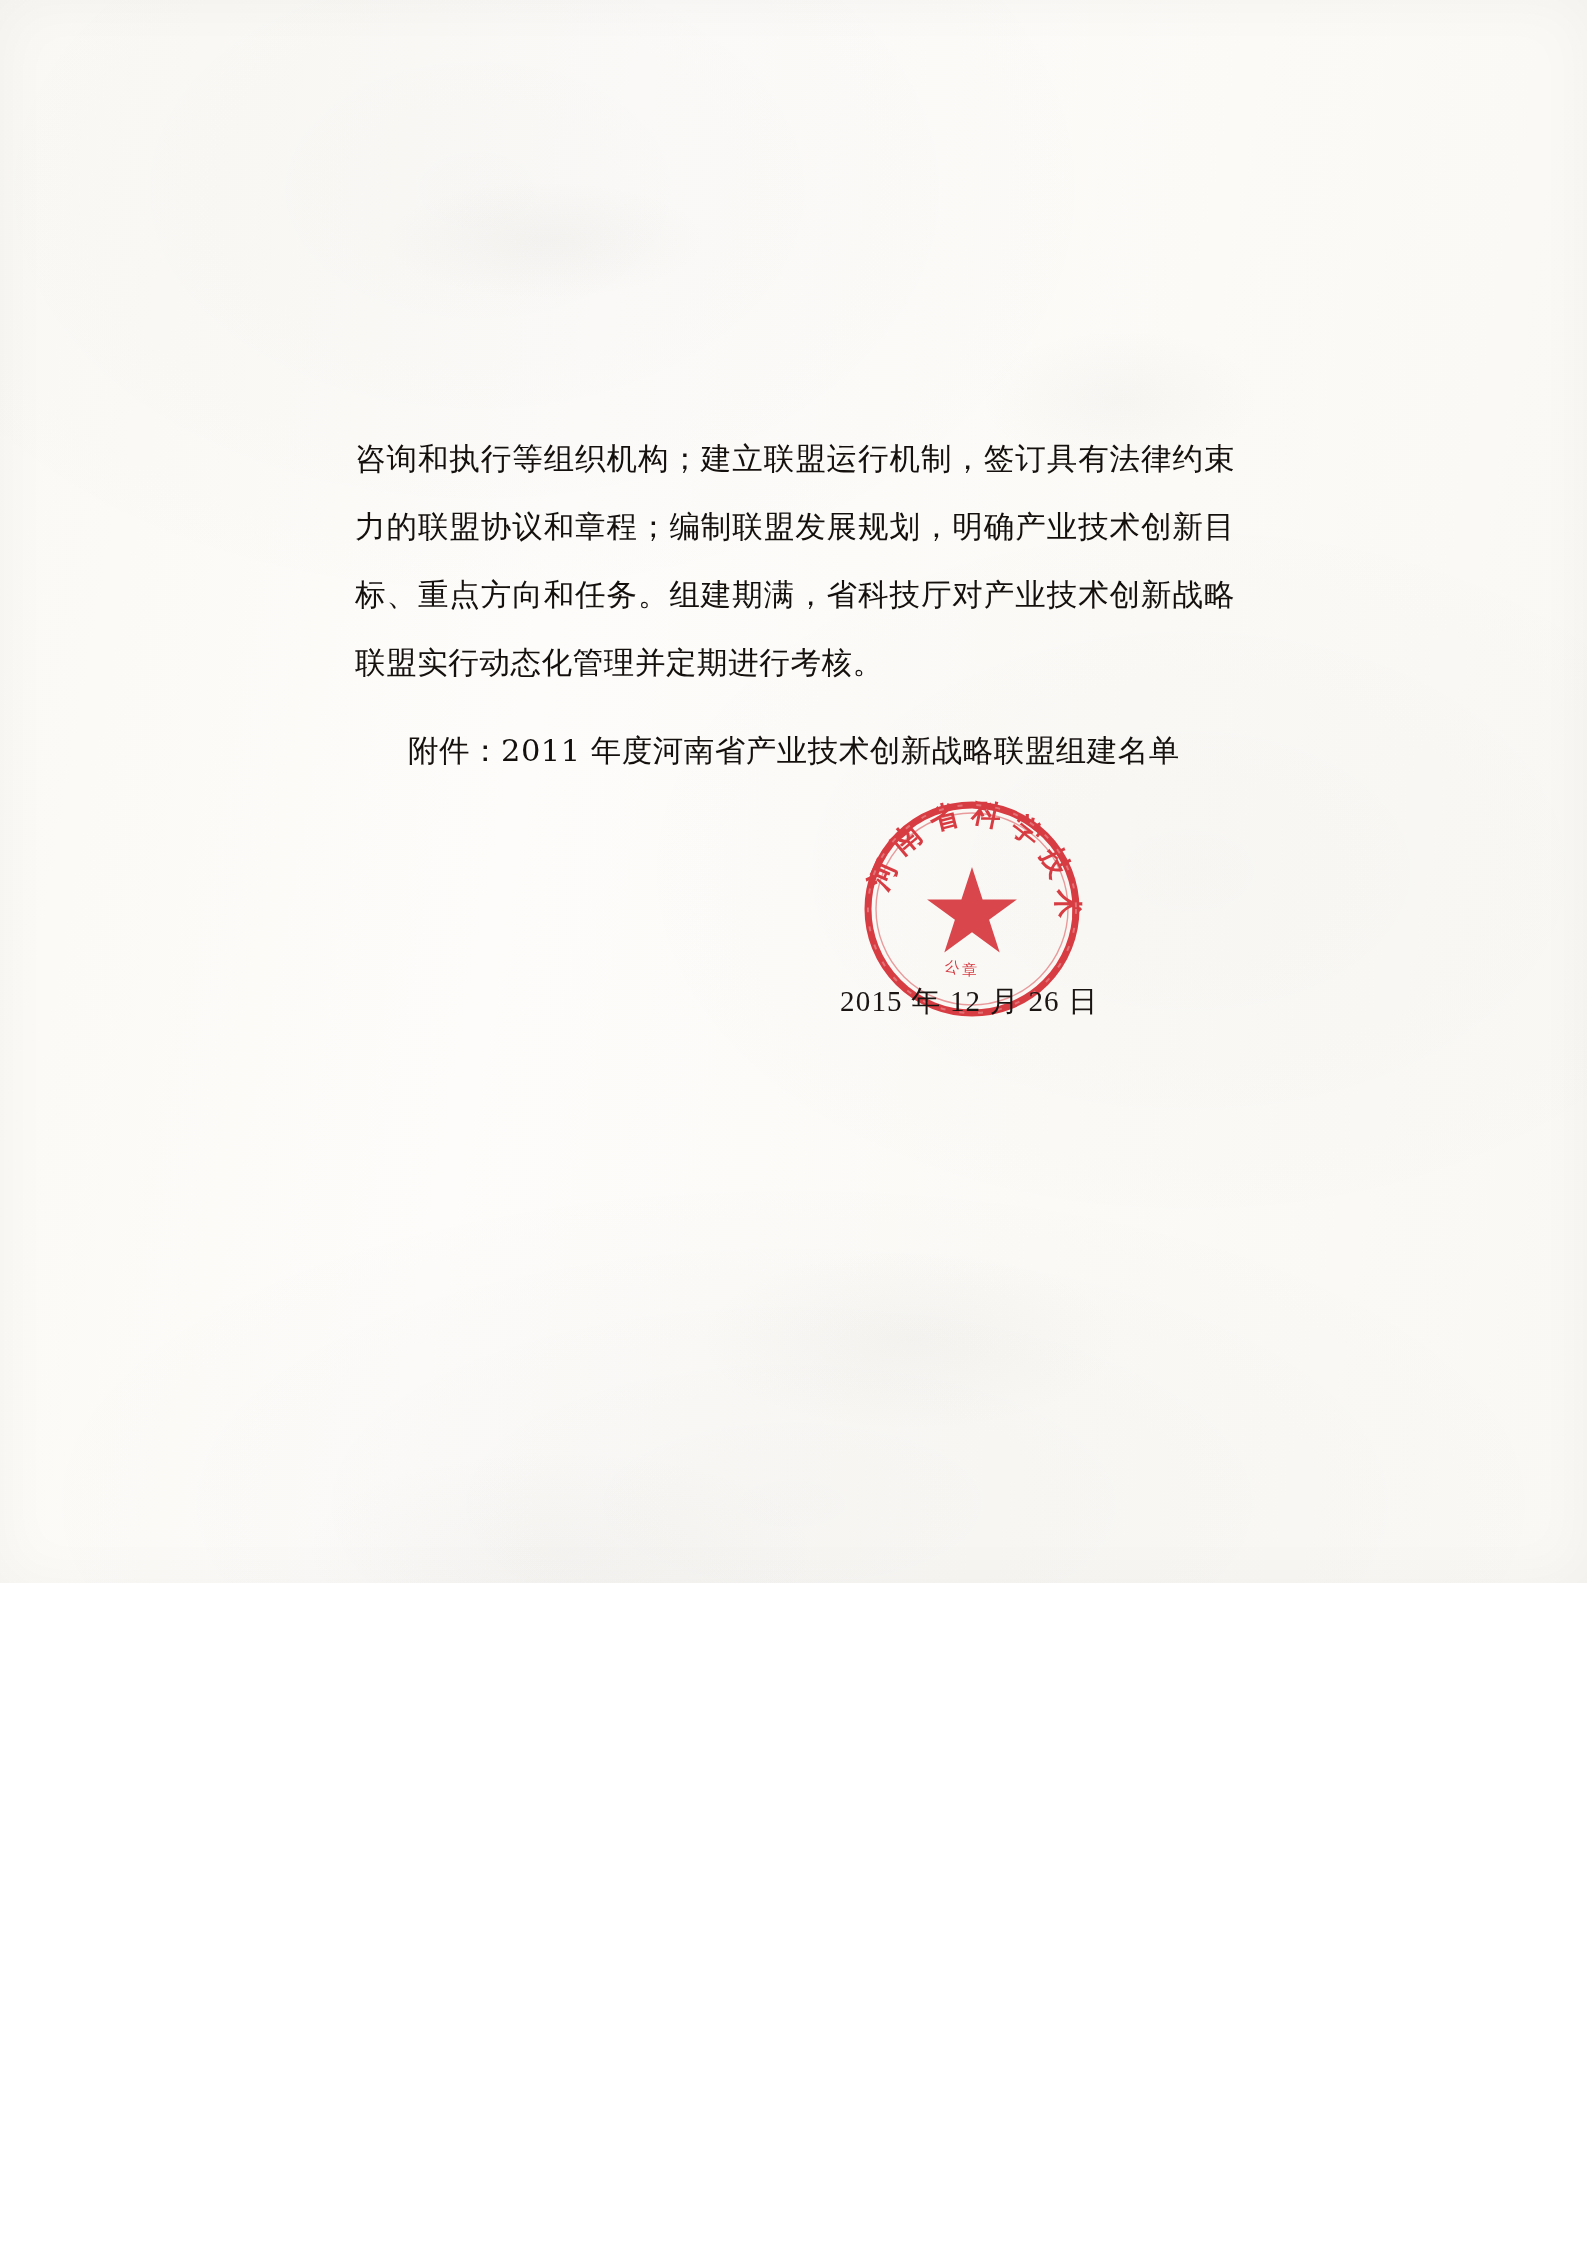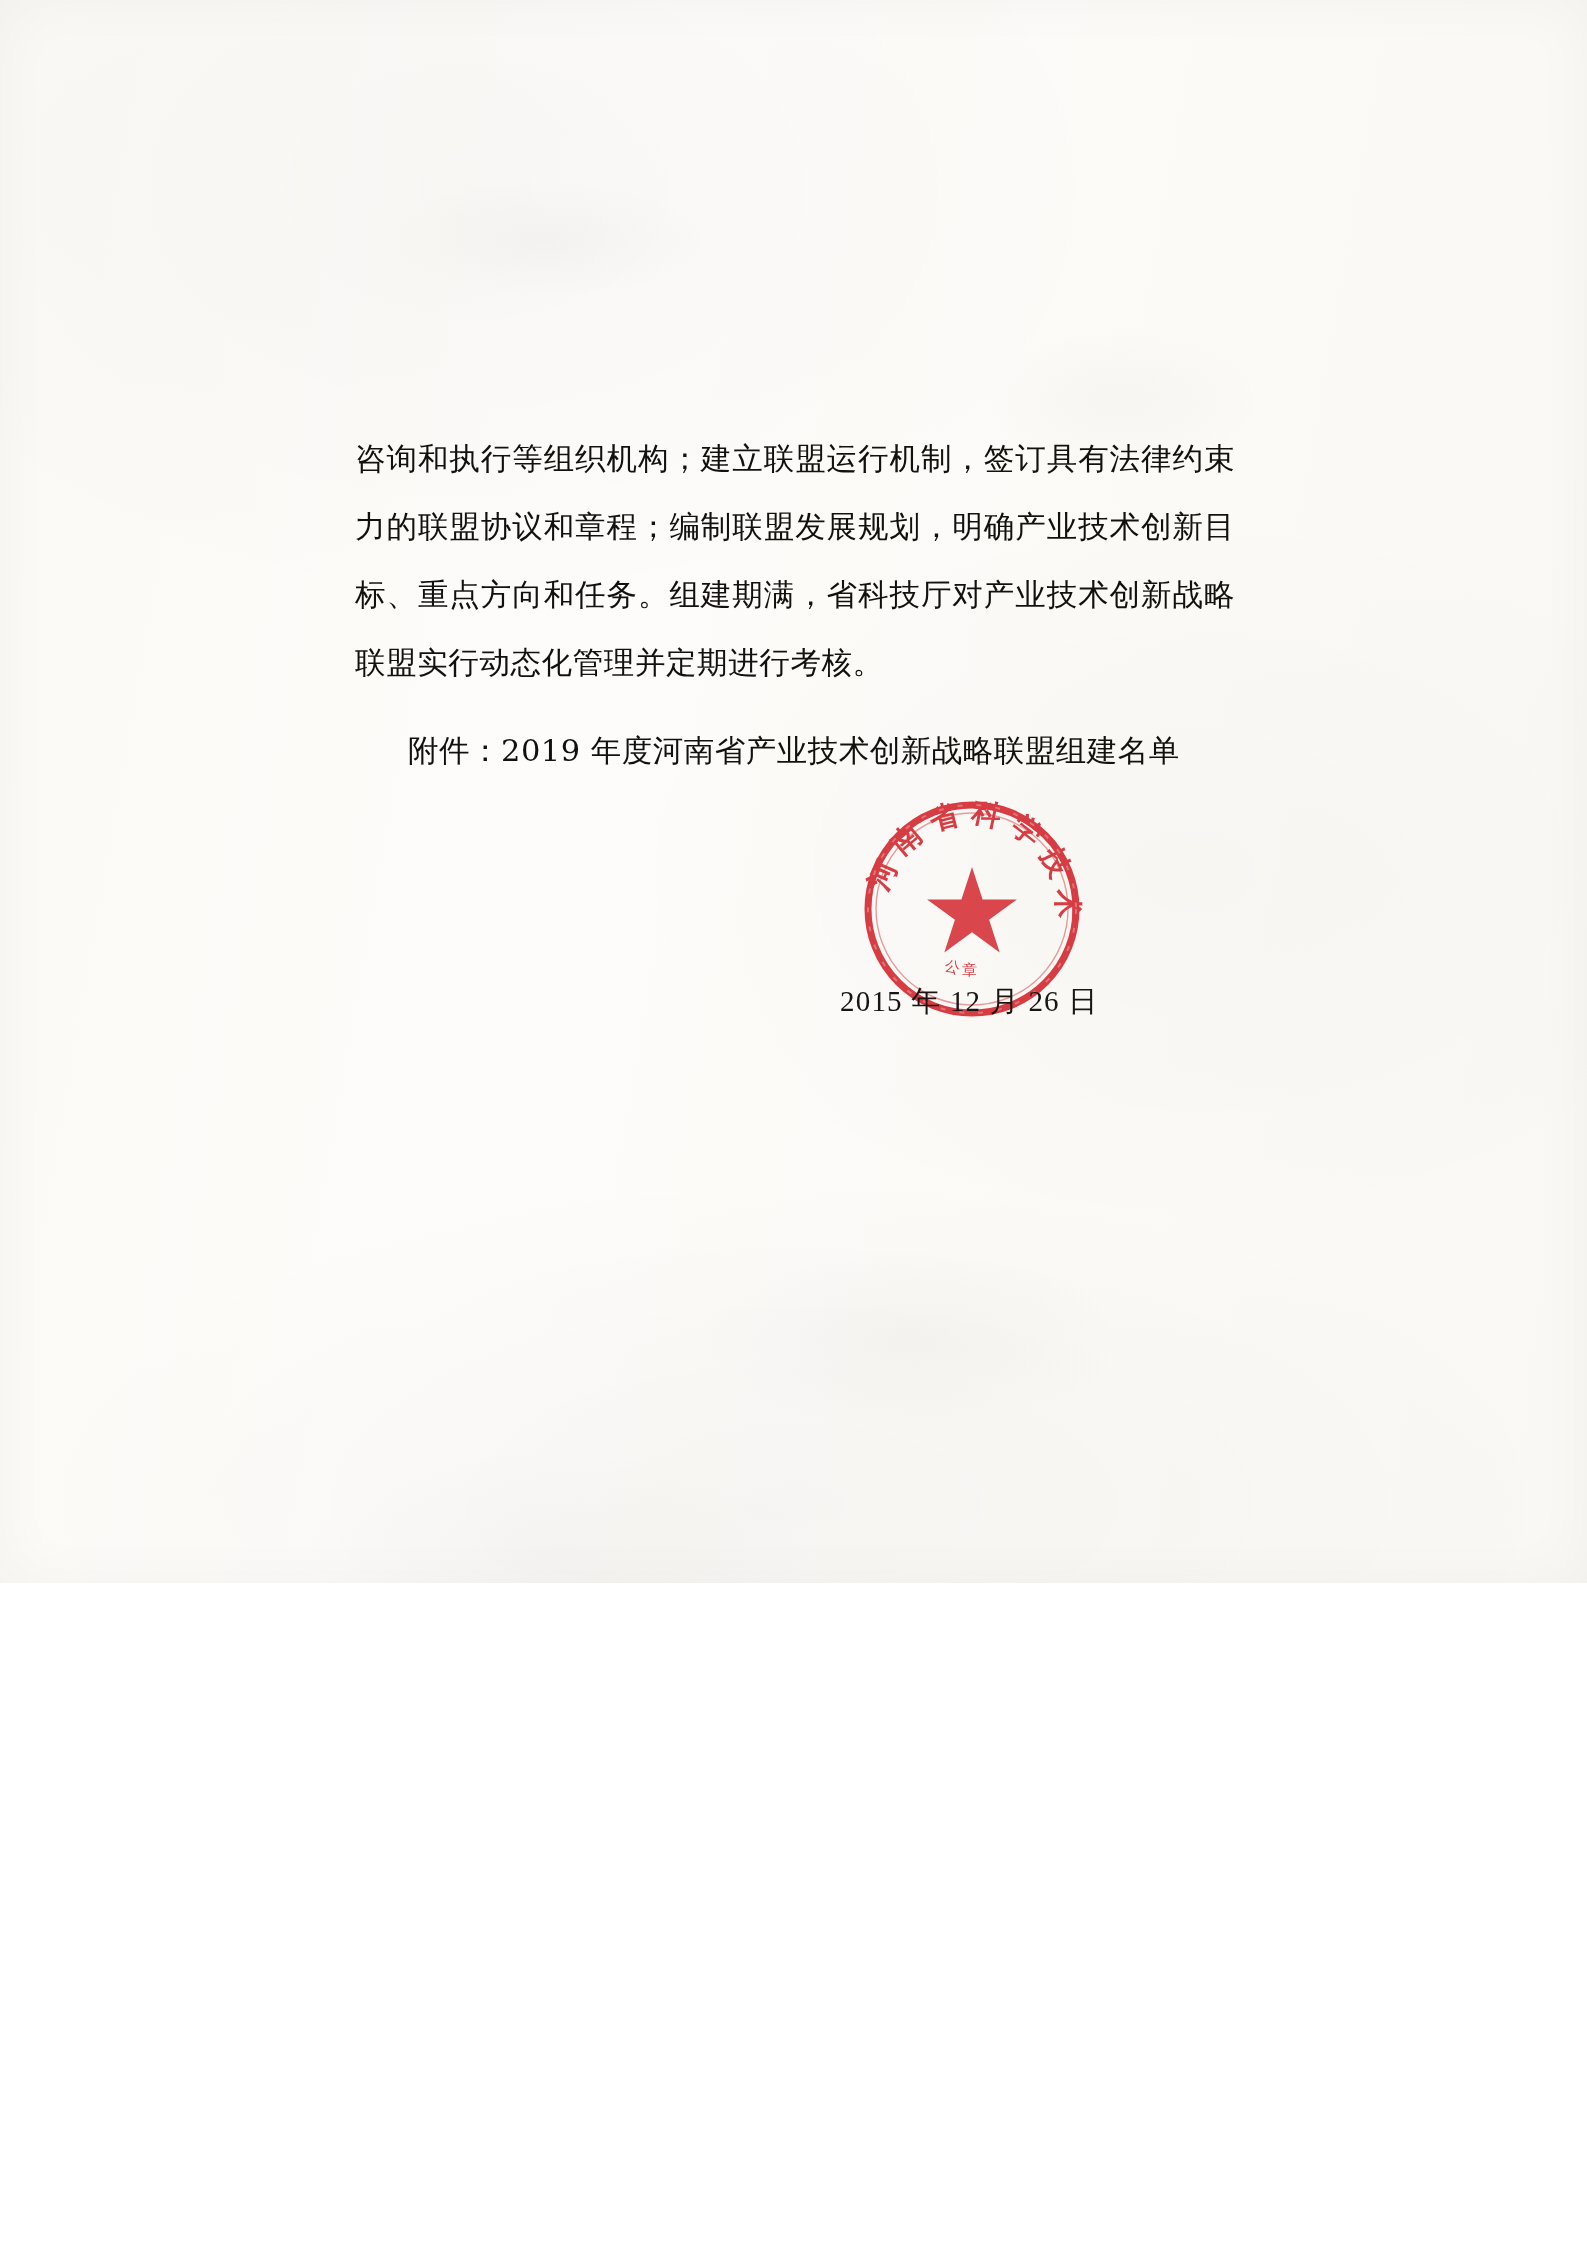--- a/index.html
+++ b/index.html
@@ -125,21 +125,21 @@
 
   <div class="smudge s1"></div>
   <div class="smudge s4"></div>
   <div class="smudge s2"></div>
   <div class="smudge s3"></div>
 
   <div class="doc-body">
     <p>咨询和执行等组织机构；建立联盟运行机制，签订具有法律约束力的联盟协议和章程；编制联盟发展规划，明确产业技术创新目标、重点方向和任务。组建期满，省科技厅对产业技术创新战略联盟实行动态化管理并定期进行考核。</p>
   </div>
 
-  <div class="attachment-line">附件：2019 年度河南省产业技术创新战略联盟组建名单</div>
+  <div class="attachment-line">附件：2011 年度河南省产业技术创新战略联盟组建名单</div>
 
   <div class="seal">
     <svg viewBox="0 0 228 228" width="228" height="228" aria-hidden="true">
       <defs>
         <path id="arcTop" d="M 28,114 A 86,86 0 0 1 200,114" fill="none"></path>
         <path id="arcBottom" d="M 48,114 A 66,66 0 0 0 180,114" fill="none"></path>
       </defs>
       <g opacity="0.88">
         <circle cx="114" cy="114" r="104" fill="none" stroke="#d3232a" stroke-width="7"></circle>
         <circle cx="114" cy="114" r="96" fill="none" stroke="#d3232a" stroke-width="1.4" opacity="0.5"></circle>

